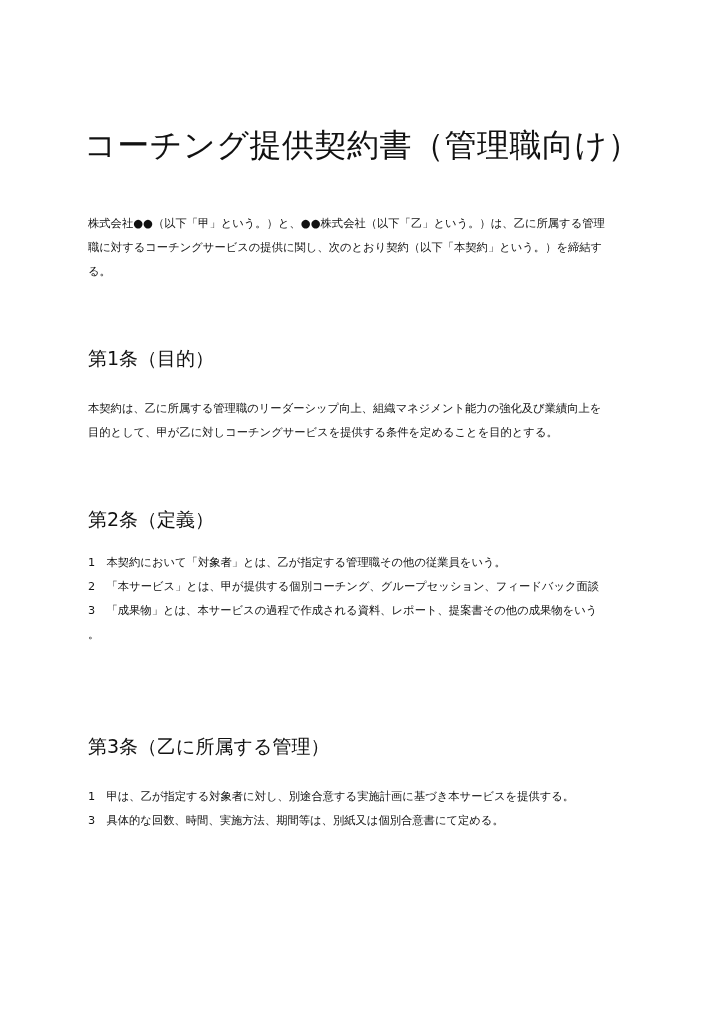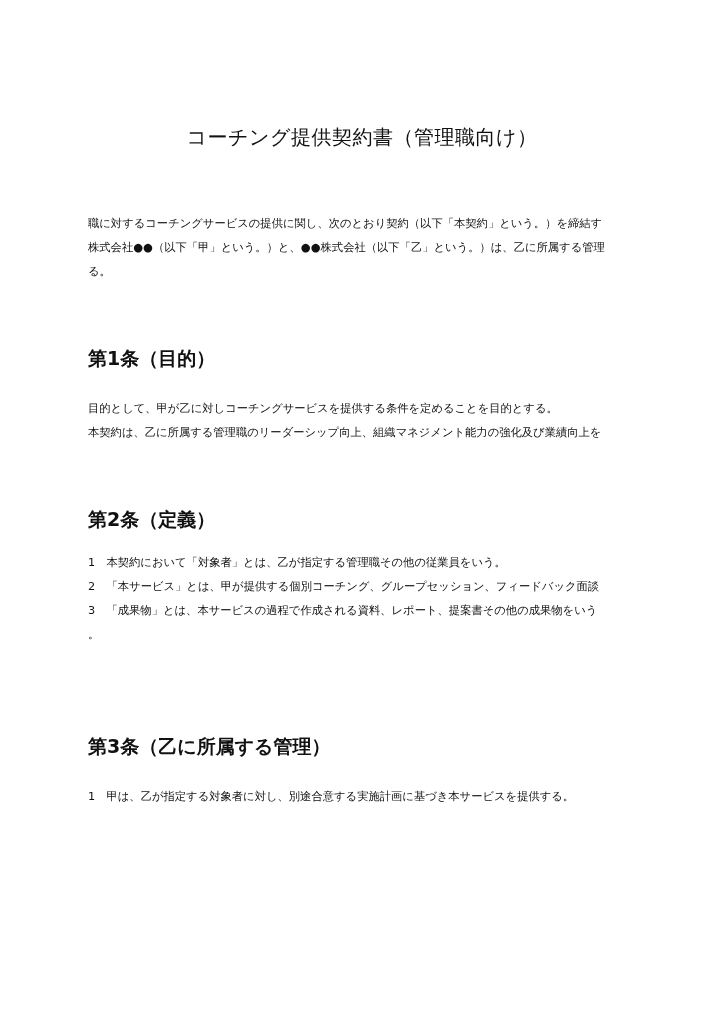--- a/index.html
+++ b/index.html
@@ -3,54 +3,55 @@
 <meta charset="utf-8">
 <style>
   html, body { margin: 0; padding: 0; background: #ffffff; }
   body {
     width: 724px; height: 1024px; position: relative; overflow: hidden;
     font-family: "DejaVu Sans", "Liberation Sans", sans-serif;
     color: #111111;
   }
   .title {
     position: absolute; left: 0; right: 0; top: 124px;
-    text-align: center; font-size: 20px; letter-spacing: 0.5px;
+    text-align: center; font-size: 32px; letter-spacing: 0.5px;
     font-weight: normal; margin: 0;
   }
   .para {
     position: absolute; left: 88px; width: 560px;
     font-size: 11.3px; line-height: 24px; margin: 0;
     word-break: break-all;
   }
   .heading {
-    position: absolute; left: 88px; font-size: 19px; margin: 0; font-weight: bold;
+    position: absolute; left: 88px; font-size: 19px; margin: 0; font-weight: normal;
   }
   .line { display: block; white-space: nowrap; }
 </style>
 </head>
 <body>
 
 <h1 class="title">コーチング提供契約書（管理職向け）</h1>
 
 <p class="para" style="top:212px;">
+  <span class="line">株式会社●●（以下「甲」という。）と、●●株式会社（以下「乙」という。）は、乙に所属する管理</span>
   <span class="line">職に対するコーチングサービスの提供に関し、次のとおり契約（以下「本契約」という。）を締結す</span>
-  <span class="line">株式会社●●（以下「甲」という。）と、●●株式会社（以下「乙」という。）は、乙に所属する管理</span>
   <span class="line">る。</span>
 </p>
 
 <h2 class="heading" style="top:346px;">第1条（目的）</h2>
 <p class="para" style="top:397px;">
+  <span class="line">本契約は、乙に所属する管理職のリーダーシップ向上、組織マネジメント能力の強化及び業績向上を</span>
   <span class="line">目的として、甲が乙に対しコーチングサービスを提供する条件を定めることを目的とする。</span>
-  <span class="line">本契約は、乙に所属する管理職のリーダーシップ向上、組織マネジメント能力の強化及び業績向上を</span>
 </p>
 
 <h2 class="heading" style="top:507px;text-align:right;">第2条（定義）</h2>
 <p class="para" style="top:551px;">
   <span class="line">1　本契約において「対象者」とは、乙が指定する管理職その他の従業員をいう。</span>
   <span class="line">2　「本サービス」とは、甲が提供する個別コーチング、グループセッション、フィードバック面談</span>
   <span class="line">3　「成果物」とは、本サービスの過程で作成される資料、レポート、提案書その他の成果物をいう</span>
   <span class="line">。</span>
 </p>
 
 <h2 class="heading" style="top:734px;">第3条（乙に所属する管理）</h2>
 <p class="para" style="top:785px;">
   <span class="line">1　甲は、乙が指定する対象者に対し、別途合意する実施計画に基づき本サービスを提供する。</span>
+  <span class="line">3　具体的な回数、時間、実施方法、期間等は、別紙又は個別合意書にて定める。</span>
 </p>
 
 </body></html>

